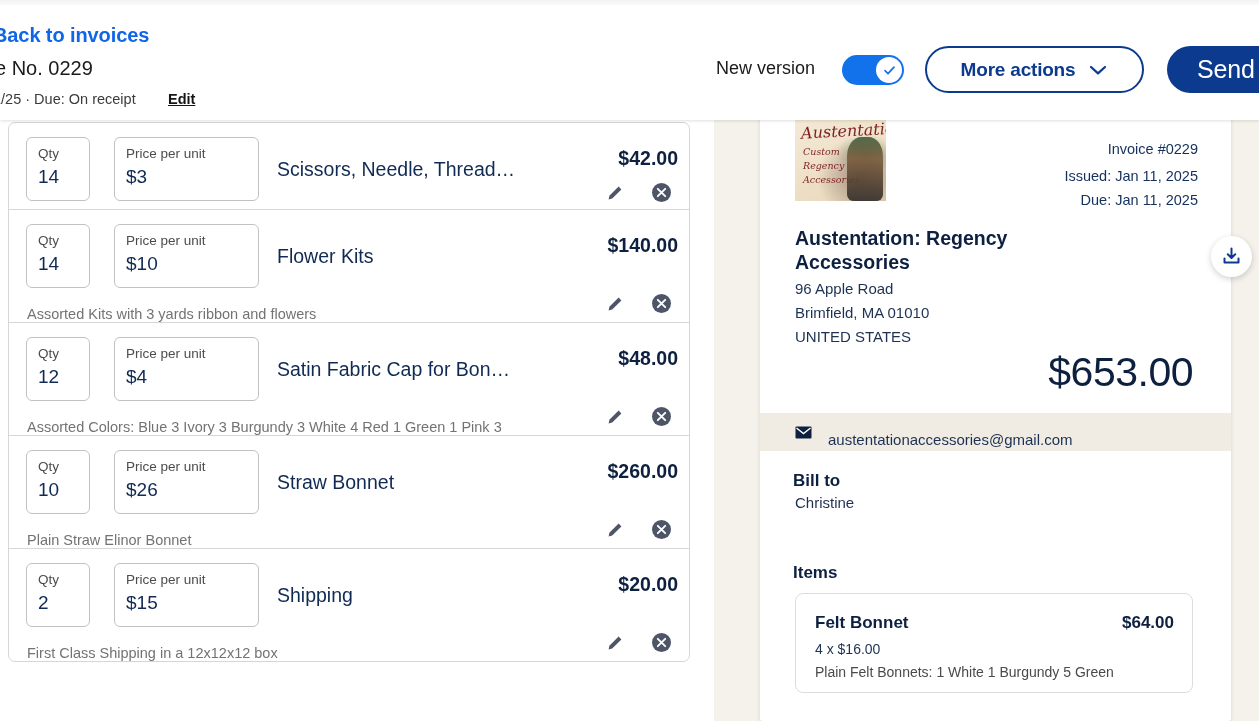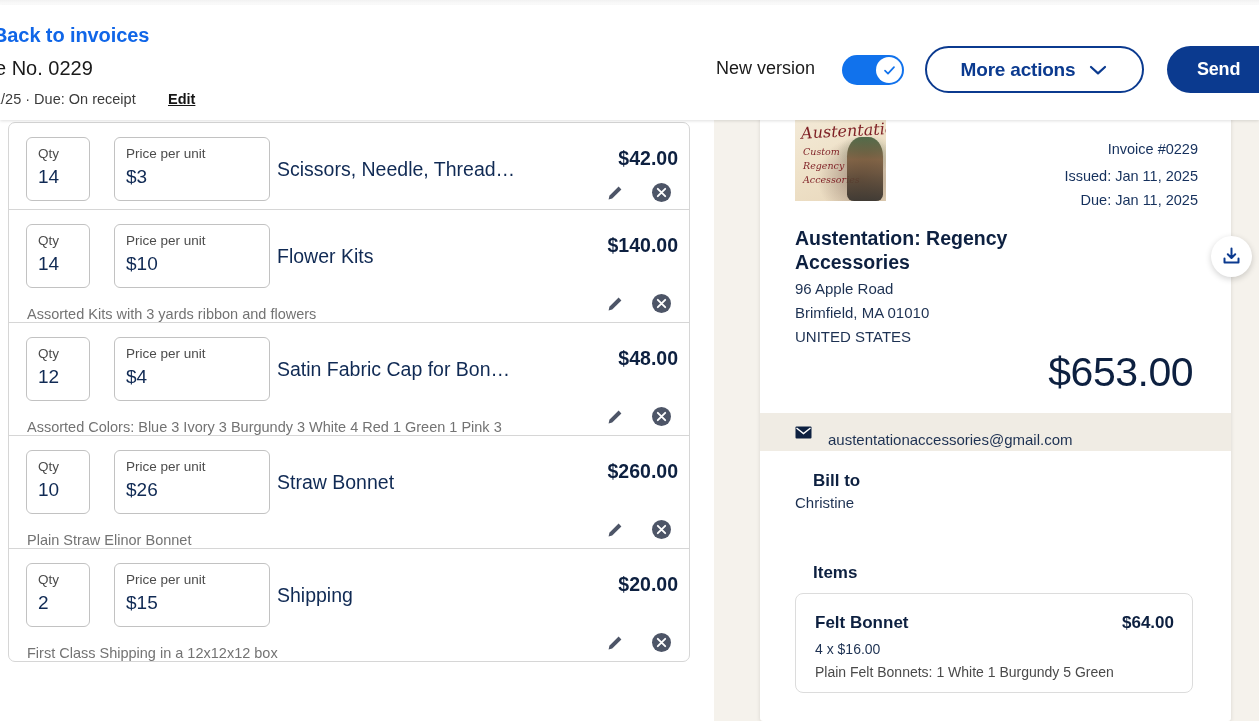--- a/index.html
+++ b/index.html
@@ -144,22 +144,22 @@
     height: 47px;
     border-radius: 26px;
     background: #0b3a8f;
     display: flex;
     align-items: center;
     justify-content: flex-start;
     padding-left: 30px;
     cursor: pointer;
   }
   .btn-send .lbl {
-    font-size: 18px;
-    font-weight: bold;
+    font-size: 25px;
+    font-weight: normal;
     color: #ffffff;
     letter-spacing: -0.2px;
   }
 
   
   .main {
     position: absolute;
     top: 120px; left: 0;
     width: 1259px;
     height: 601px;
@@ -200,21 +200,21 @@
   }
 
   .fld {
     position: absolute;
     border: 1px solid #c2c2c2;
     border-radius: 6px;
     background: #ffffff;
     padding: 8px 11px 0 11px;
   }
   .fld.qty   { left: 17px;  top: 0; width: 64px; height: 64px; }
-  .fld.price { left: 105px; top: 0; width: 156px; height: 64px; }
+  .fld.price { left: 105px; top: 0; width: 145px; height: 64px; }
 
   .fld .cap {
     font-size: 13.5px;
     color: #4c4c4c;
     line-height: 16px;
     white-space: nowrap;
   }
   .fld .val {
     font-size: 19px;
     color: #102a54;
@@ -391,21 +391,21 @@
   }
   .email-bar .txt {
     font-size: 15px;
     color: #1d3152;
     white-space: nowrap;
     margin-top: 15px;
   }
 
   .sec-head {
     position: absolute;
-    left: 53px;
+    left: 33px;
     font-size: 17px;
     font-weight: bold;
     color: #0d2040;
     white-space: nowrap;
   }
   .billto-head { top: 355px; }
   .items-head  { top: 447px; }
 
   .billto-name {
     position: absolute;

